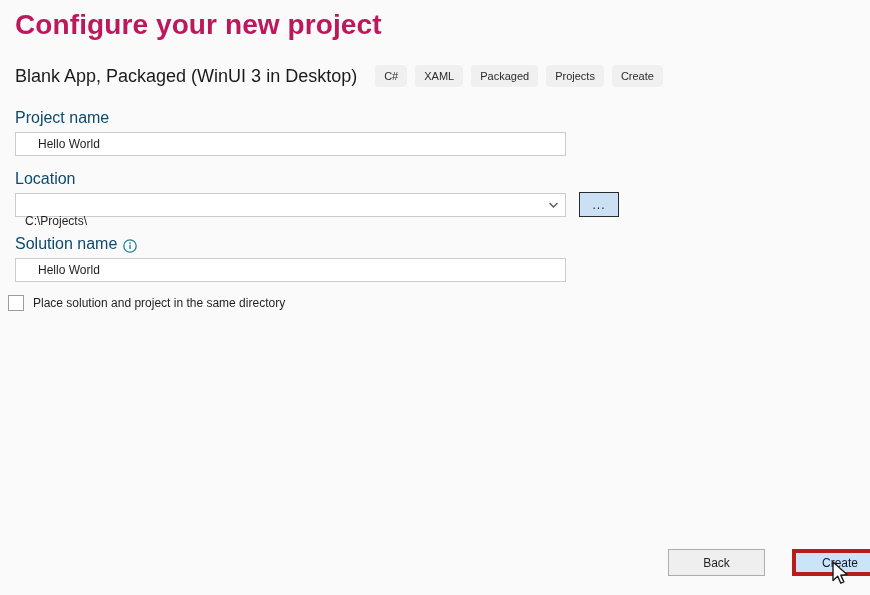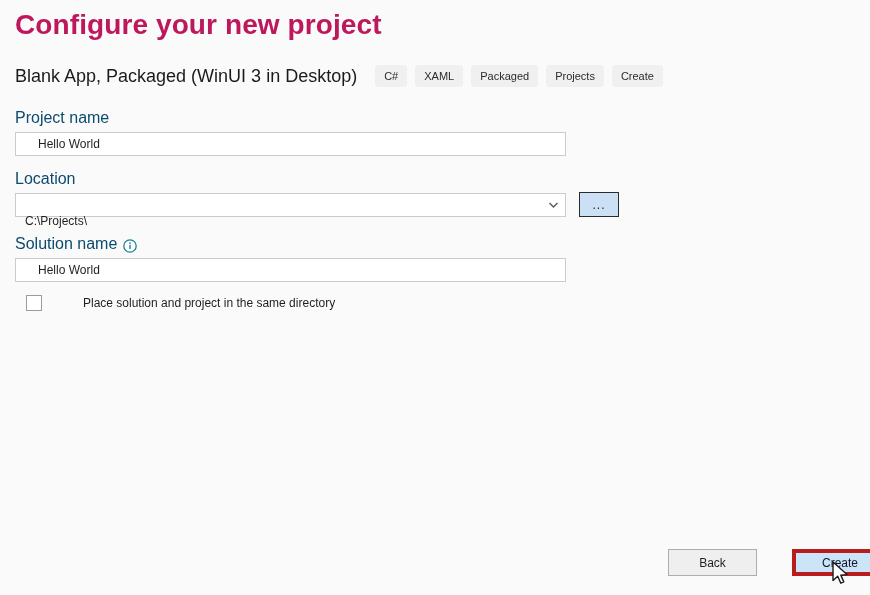--- a/index.html
+++ b/index.html
@@ -154,25 +154,24 @@
     font-size: 12px;
     color: #1f1f1f;
     letter-spacing: 1px;
     padding: 0;
     cursor: default;
   }
 
   
   .checkbox-row {
     position: absolute;
-    left: 26px;
+    left: 8px;
     top: 295px;
     display: flex;
     align-items: center;
-    gap: 32px;
   }
   .checkbox-box {
     width: 16px;
     height: 16px;
     background: #ffffff;
     border: 1px solid #9c9c9c;
     box-sizing: border-box;
     flex: 0 0 auto;
   }
   .checkbox-label {
@@ -191,21 +190,21 @@
     box-sizing: border-box;
     display: flex;
     align-items: center;
     justify-content: center;
     cursor: default;
     padding: 0;
   }
   .btn-back {
     left: 668px;
     top: 549px;
-    width: 89px;
+    width: 97px;
     background: #efefef;
     border: 1px solid #adadad;
     color: #1f1f1f;
   }
   .btn-create {
     left: 792px;
     top: 549px;
     width: 96px;
     background: #cce4f7;
     border: 4px solid #b91c1c;

